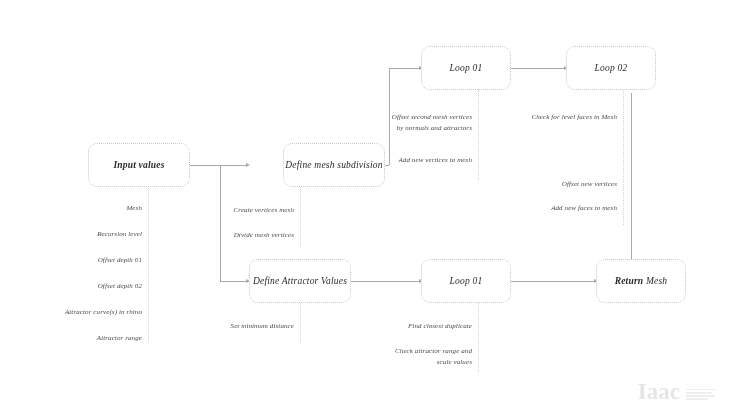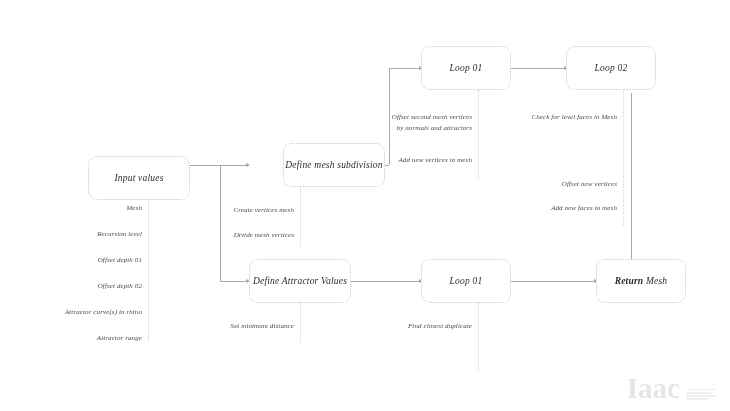--- a/index.html
+++ b/index.html
@@ -68,21 +68,21 @@
   }
   
   #logo{
     position:absolute;
     right:14px;bottom:8px;
     display:flex;align-items:flex-end;gap:6px;
     opacity:.22;
   }
   #logo .mark{
     font-family:"Liberation Serif", serif;
-    font-size:29px;
+    font-size:23px;
     font-weight:bold;
     color:#8e8e8e;
     letter-spacing:0px;
     line-height:1;
   }
   #logo .tag{
     display:flex;flex-direction:column;gap:1.6px;
     padding-bottom:3px;
   }
   #logo .tag i{
@@ -125,21 +125,21 @@
   <div class="hline" style="left:511px;top:281px;width:85px;"></div>
   <div class="arrow" style="left:594px;top:278.5px;"></div>
 
   <div class="vdot" style="left:148px;top:186px;height:155px;"></div>
   <div class="vdot" style="left:300px;top:186px;height:60px;"></div>
   <div class="vdot" style="left:478px;top:90px;height:90px;"></div>
   <div class="vdot" style="left:623px;top:90px;height:135px;"></div>
   <div class="vdot" style="left:300px;top:302px;height:40px;"></div>
   <div class="vdot" style="left:478px;top:302px;height:70px;"></div>
 
-  <div class="node" style="left:88px;top:156px;width:102px;height:44px;">
+  <div class="node" style="left:88px;top:143px;width:102px;height:44px;font-weight:bold;">
     <span>Input values</span>
   </div>
 
   <div class="node" style="left:249px;top:143px;width:102px;height:44px;margin-left:34px;">
     <span>Define mesh subdivision</span>
   </div>
 
   <div class="node" style="left:421px;top:46px;width:90px;height:44px;">
     <span>Loop 01</span>
   </div>
@@ -176,20 +176,21 @@
   <div class="ann right" style="left:390px;top:112px;width:82px;">Offset second mesh vertices by normals and attractors</div>
   <div class="ann right" style="left:382px;top:155px;width:90px;">Add new vertices to mesh</div>
 
   <div class="ann right" style="left:530px;top:112px;width:87px;">Check for level faces in Mesh</div>
   <div class="ann right" style="left:530px;top:179px;width:87px;">Offset new vertices</div>
   <div class="ann right" style="left:530px;top:203px;width:87px;">Add new faces to mesh</div>
 
   <div class="ann right" style="left:200px;top:321px;width:94px;">Set minimum distance</div>
 
   <div class="ann right" style="left:386px;top:321px;width:86px;">Find closest duplicate</div>
+  <div class="ann right" style="left:382px;top:346px;width:90px;">Check attractor range and scale values</div>
 
   <div id="logo">
     <div class="mark">Iaac</div>
     <div class="tag">
       <i></i>
         <i></i>
         <i></i>
         <i></i>
     </div>
   </div>

